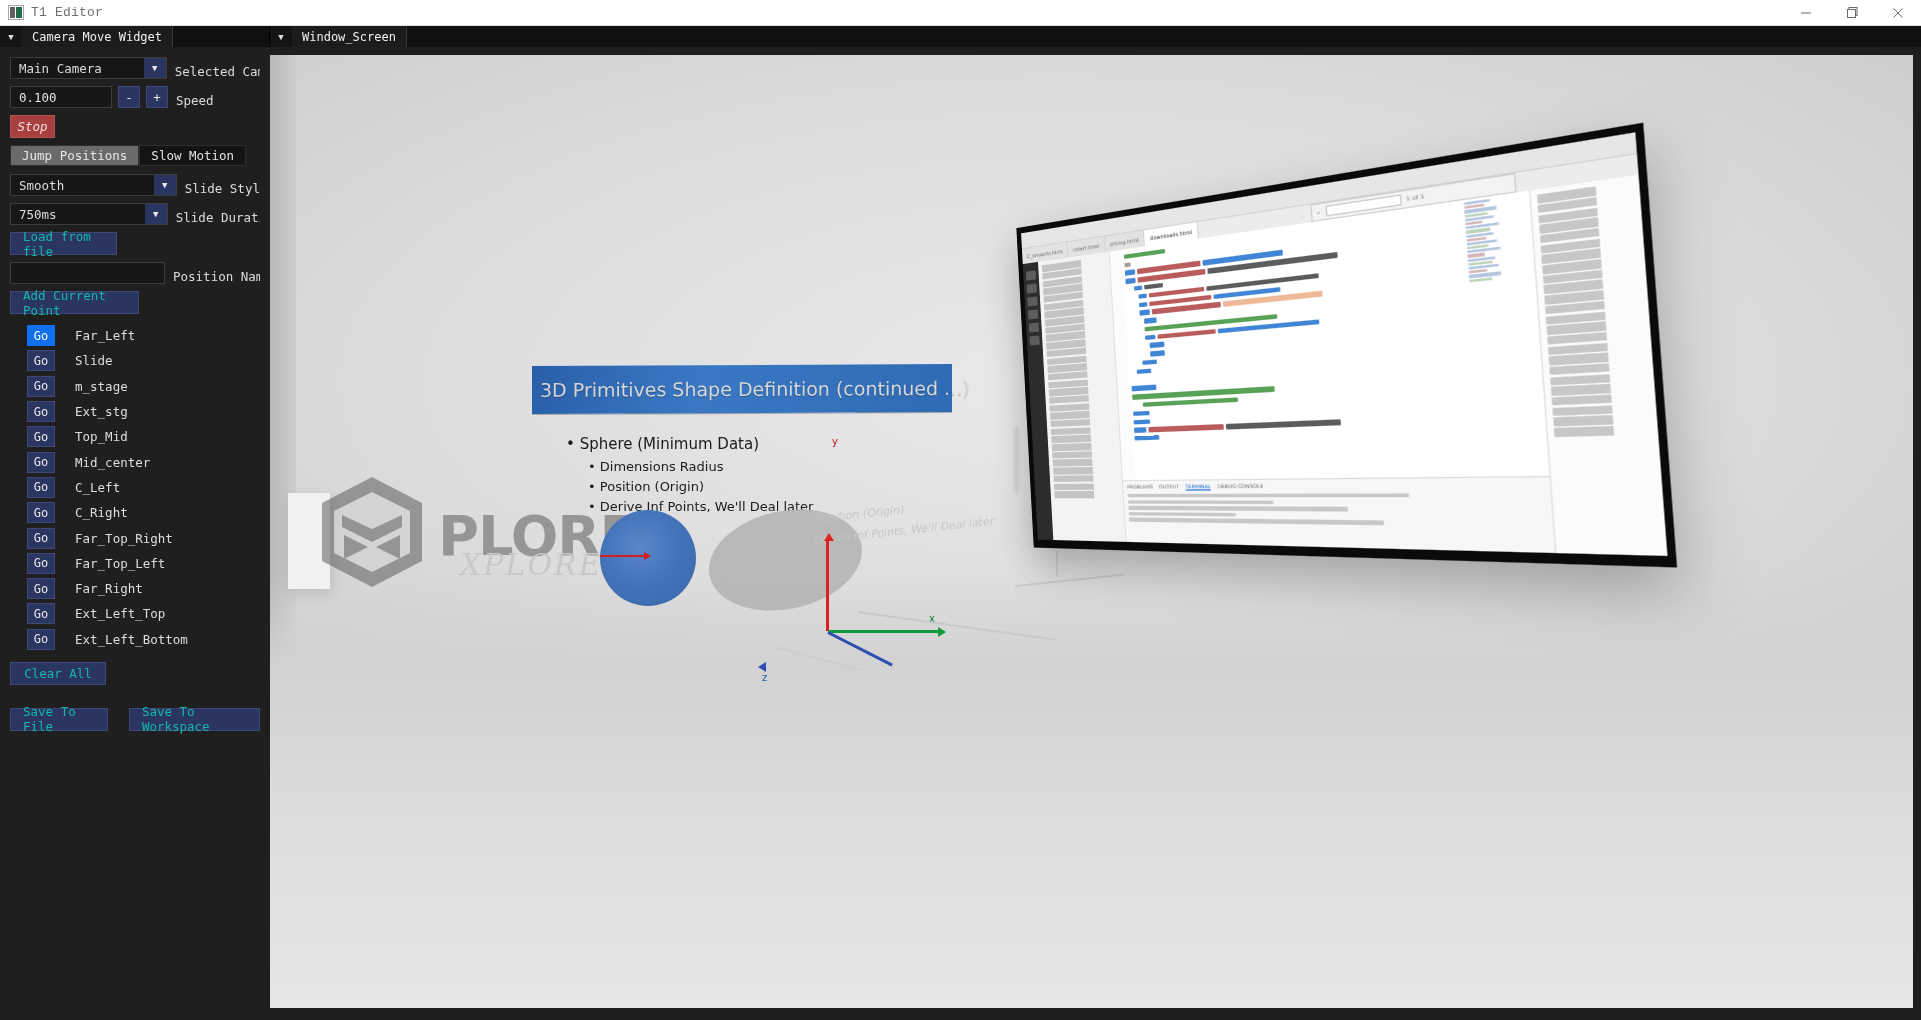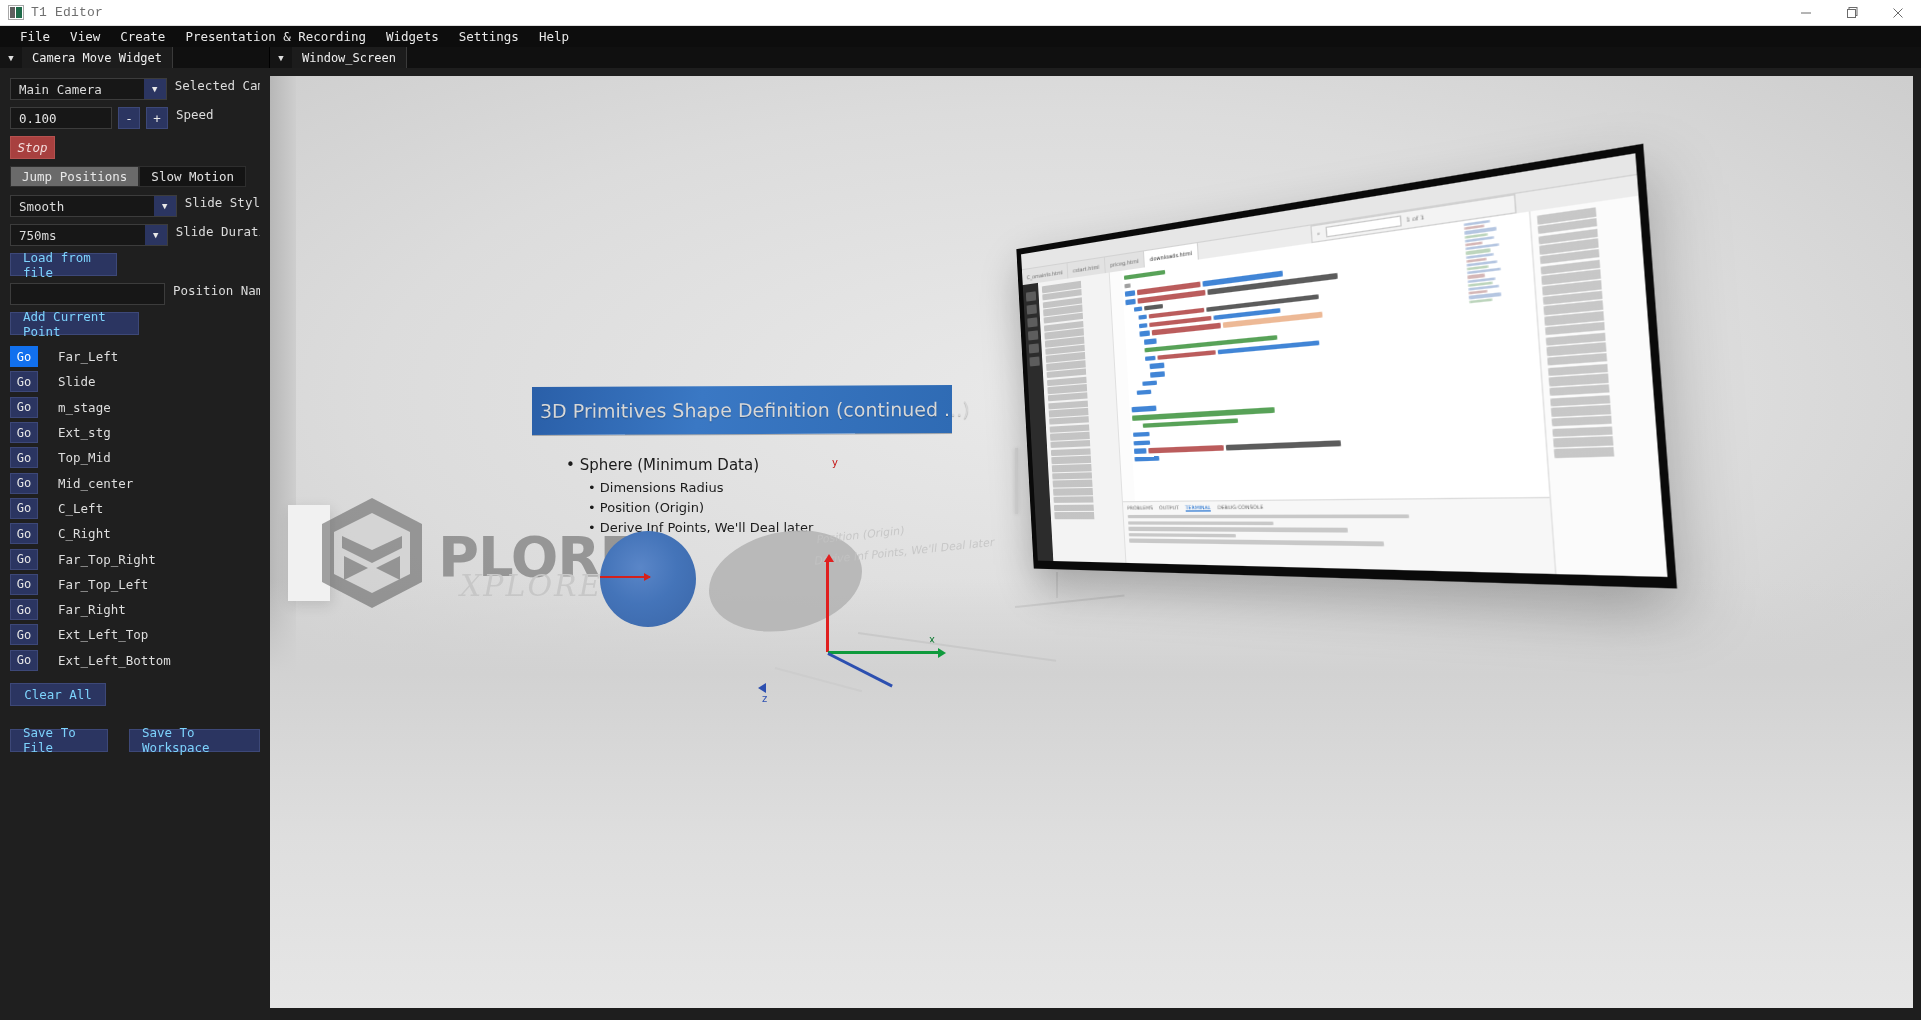--- a/index.html
+++ b/index.html
@@ -52,21 +52,21 @@
   }
   .dock-fill { flex: 1; background: #101010; }
 
   
   .body { flex: 1; display: flex; min-height: 0; }
 
   .panel {
     width: 270px; background: #1f1f1f; padding: 10px 0 0 0; overflow: hidden;
     flex: 0 0 270px; position: relative;
   }
-  .prow { display: flex; align-items: flex-start; padding: 0 10px; margin-bottom: 7px; }
+  .prow { display: flex; align-items: flex-end; padding: 0 10px; margin-bottom: 7px; }
 
   .combo {
     height: 22px; background: #171717; border: 1px solid #3c3c3c; display: flex; align-items: center;
     color: #dcdcdc; font-size: 12.5px; font-family: "DejaVu Sans Mono", monospace; position: relative;
     overflow: hidden;
   }
   .combo .val { padding-left: 8px; flex: 1; white-space: nowrap; overflow: hidden; }
   .combo .arrow {
     width: 22px; height: 100%; background: #2b3561; display:flex; align-items:center; justify-content:center;
     color: #e8e8e8; font-size: 9px;
@@ -84,21 +84,21 @@
   .in-speed { width: 102px; }
   .in-posname { width: 155px; }
 
   .sbtn {
     height: 22px; min-width: 22px; background: #2b3561; border: 1px solid #3d4878; color: #e9e9e9;
     font-size: 12.5px; font-family: "DejaVu Sans Mono", monospace; margin-left: 6px;
     display:flex; align-items:center; justify-content:center; cursor: default;
   }
 
   .btn {
-    background: #2b3561; border: 1px solid #3d4878; color: #7dd3fc;
+    background: #2b3561; border: 1px solid #3d4878; color: #14b8a6;
     font-size: 12.5px; font-family: "DejaVu Sans Mono", monospace;
     height: 23px; display: inline-flex; align-items: center; justify-content: center;
     cursor: default; padding: 0 12px;
   }
 
   .btn-stop {
     background: #a8403f; border: 1px solid #b5514f; color: #f3dcdc; width: 45px; height: 23px;
     font-size: 12.5px; justify-content: center; font-style: italic;
   }
 
@@ -112,21 +112,21 @@
   .segbtn.off { background: #141414; color: #e0e0e0; }
 
   .btn-load { width: 107px; }
   .btn-addpt { width: 129px; }
   .btn-clear { width: 96px; }
   .btn-savefile { width: 104px; }
   .btn-saveworkspace { width: 140px; margin-left: 21px; }
 
   
   .plist { margin-top: 9px; }
-  .pitem { display: flex; align-items: center; padding: 0 10px; height: 25.3px; }
+  .pitem { display: flex; align-items: center; padding: 0 27px; height: 25.3px; }
   .gobtn {
     width: 28px; height: 21px; background: #2b3561; border: 1px solid #3d4878; color: #e7e7e7;
     font-size: 12px; font-family: "DejaVu Sans Mono", monospace;
     display: flex; align-items: center; justify-content: center; cursor: default; flex: 0 0 28px;
   }
   .gobtn.active { background: #1170ee; border-color: #1170ee; color: #fff; }
   .pname { color: #dedede; font-size: 12.5px; margin-left: 20px; font-family: "DejaVu Sans Mono", monospace; }
 
   .spacer10 { height: 10px; }
   .spacer16 { height: 16px; }
@@ -306,29 +306,20 @@
       </svg>
     </div>
     <div class="wbtn close">
       <svg width="12" height="12" viewBox="0 0 12 12">
         <line x1="1.5" y1="1.5" x2="10.5" y2="10.5" stroke="#6b6b6b" stroke-width="1"></line>
         <line x1="10.5" y1="1.5" x2="1.5" y2="10.5" stroke="#6b6b6b" stroke-width="1"></line>
       </svg>
     </div>
   </div>
 
-  <div class="menubar">
-    <div class="menuitem">File</div>
-    <div class="menuitem">View</div>
-    <div class="menuitem">Create</div>
-    <div class="menuitem">Presentation &amp; Recording</div>
-    <div class="menuitem">Widgets</div>
-    <div class="menuitem">Settings</div>
-    <div class="menuitem">Help</div>
-  </div>
 
   <div class="dockrow">
     <div class="dock-left">
       <div class="dock-arrow">▼</div>
       <div class="dock-tab">Camera Move Widget</div>
       <div class="dock-fill"></div>
     </div>
     <div class="dock-right">
       <div class="dock-arrow">▼</div>
       <div class="dock-tab">Window_Screen</div>

